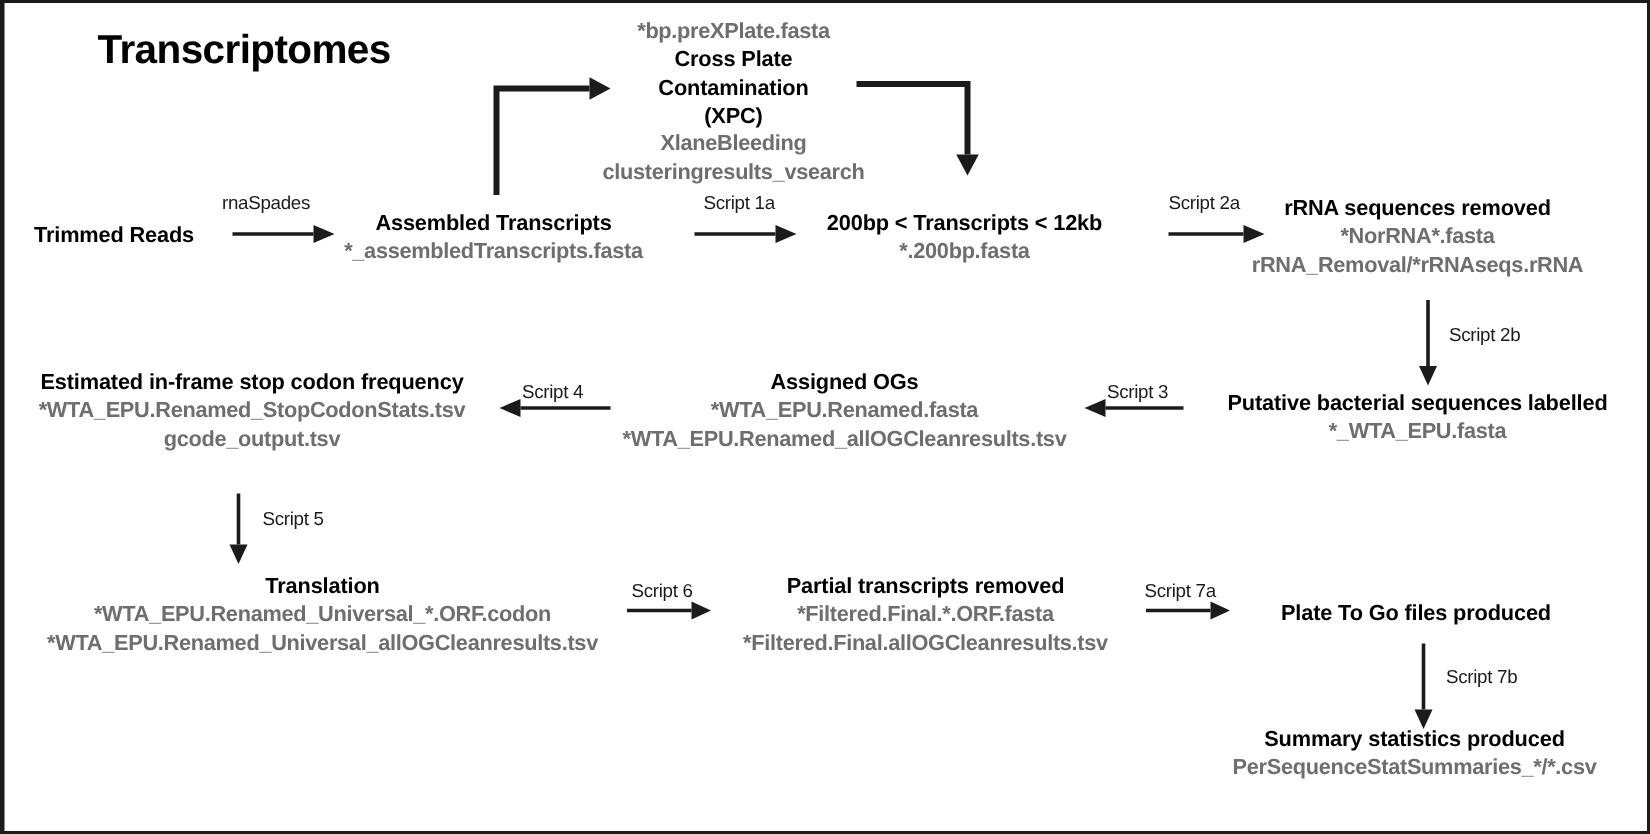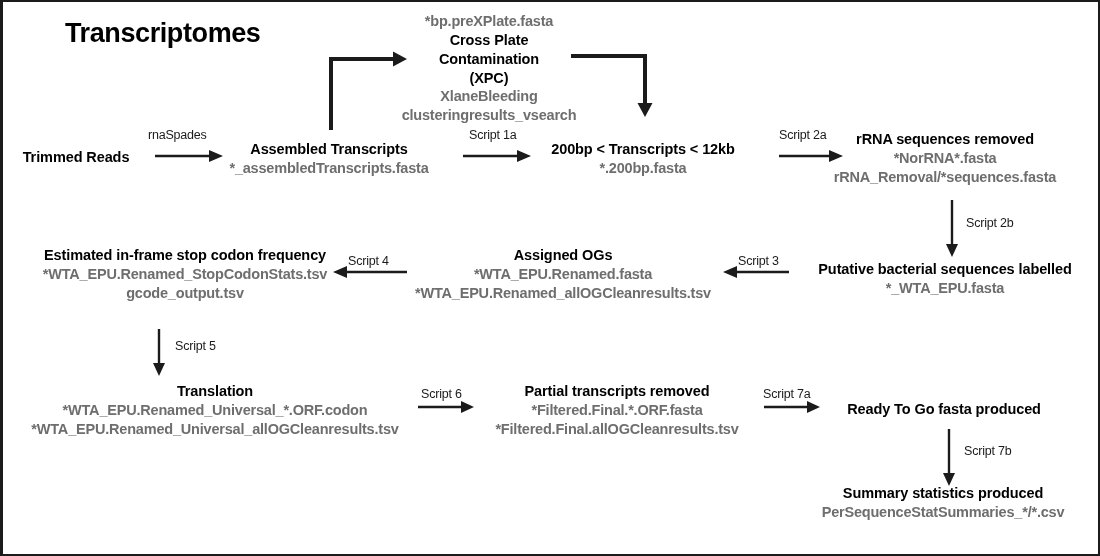--- a/index.html
+++ b/index.html
@@ -173,54 +173,54 @@
   </div>
 
   <div class="node" style="left:522px; top:138px; width:236px;">
     <span class="title">200bp &lt; Transcripts &lt; 12kb</span>
     <span class="file">*.200bp.fasta</span>
   </div>
 
   <div class="node" style="left:822px; top:128px; width:240px;">
     <span class="title">rRNA sequences removed</span>
     <span class="file">*NorRNA*.fasta</span>
-    <span class="file">rRNA_Removal/*sequences.fasta</span>
+    <span class="file">rRNA_Removal/*rRNAseqs.rRNA</span>
   </div>
 
   <div class="node" style="left:792px; top:258px; width:300px;">
     <span class="title">Putative bacterial sequences labelled</span>
     <span class="file">*_WTA_EPU.fasta</span>
   </div>
 
   <div class="node" style="left:398px; top:244px; width:324px;">
     <span class="title">Assigned OGs</span>
     <span class="file">*WTA_EPU.Renamed.fasta</span>
     <span class="file">*WTA_EPU.Renamed_allOGCleanresults.tsv</span>
   </div>
 
-  <div class="node" style="left:19px; top:244px; width:326px;">
+  <div class="node" style="left:2px; top:244px; width:326px;">
     <span class="title">Estimated in-frame stop codon frequency</span>
     <span class="file">*WTA_EPU.Renamed_StopCodonStats.tsv</span>
     <span class="file">gcode_output.tsv</span>
   </div>
 
   <div class="node" style="left:0px; top:380px; width:424px;">
     <span class="title">Translation</span>
     <span class="file">*WTA_EPU.Renamed_Universal_*.ORF.codon</span>
     <span class="file">*WTA_EPU.Renamed_Universal_allOGCleanresults.tsv</span>
   </div>
 
   <div class="node" style="left:478px; top:380px; width:272px;">
     <span class="title">Partial transcripts removed</span>
     <span class="file">*Filtered.Final.*.ORF.fasta</span>
     <span class="file">*Filtered.Final.allOGCleanresults.tsv</span>
   </div>
 
   <div class="node" style="left:828px; top:398px; width:226px;">
-    <span class="title">Ready To Go fasta produced</span>
+    <span class="title">Plate To Go files produced</span>
   </div>
 
   <div class="node" style="left:790px; top:482px; width:300px;">
     <span class="title">Summary statistics produced</span>
     <span class="file">PerSequenceStatSummaries_*/*.csv</span>
   </div>
 
 </div>
 
 </body></html>

